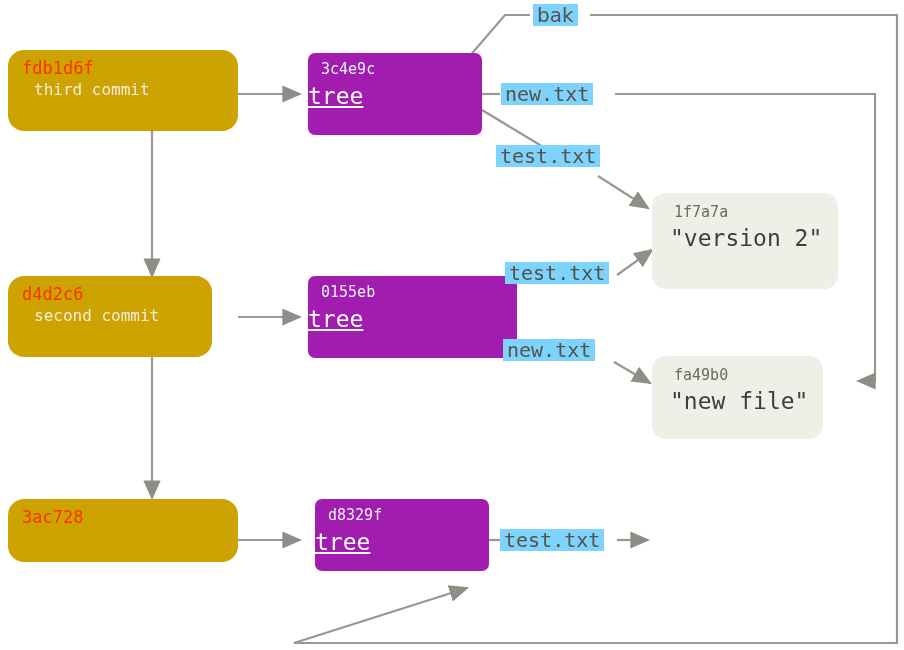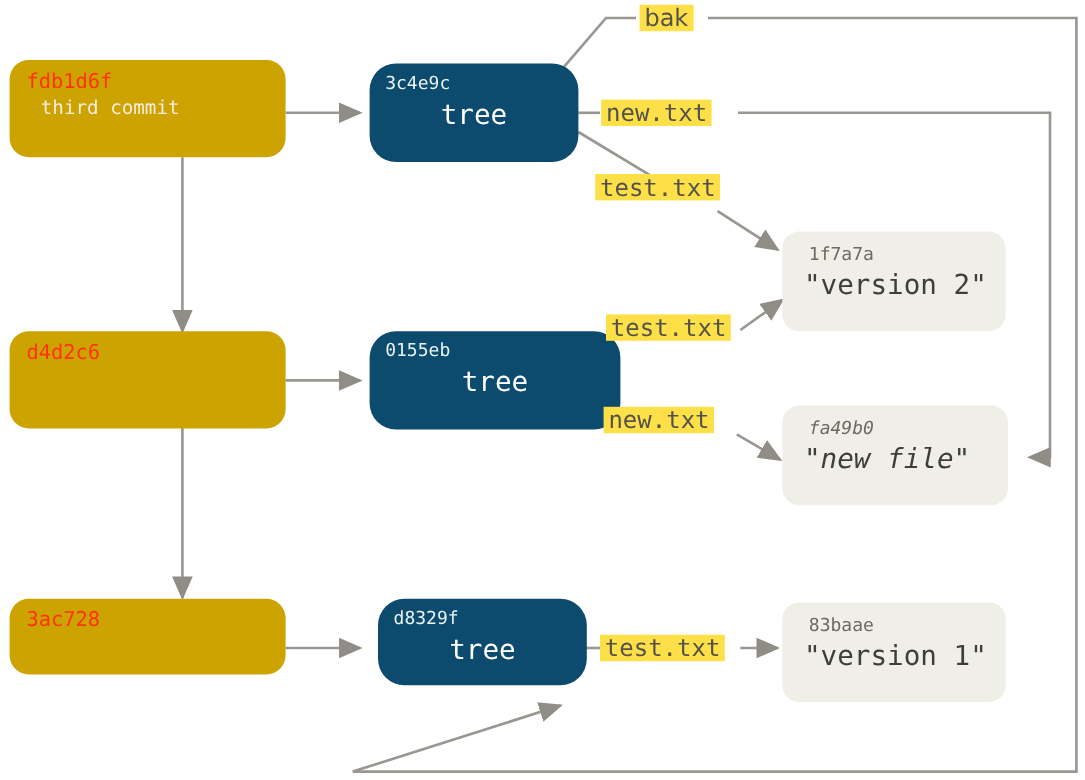--- a/index.html
+++ b/index.html
@@ -57,36 +57,37 @@
   }
   .node.commit .title {
     color: #f2ece0;
     left: 26px;
     top: 30px;
     font-size: 16px;
   }
 
   
   .node.tree {
-    background: #0c4a6e;
-    border-radius: 22px;
+    background: #a21caf;
+    border-radius: 7px;
   }
   .node.tree .hash {
     color: #e8f3f4;
     left: 13px;
     top: 7px;
     font-size: 15px;
   }
   .node.tree .title {
     color: #ffffff;
     font-size: 23px;
     left: 0;
     right: 0;
     top: 30px;
-    text-align: center;
+    text-align: left;
+    text-decoration: underline;
   }
 
   
   .node.blob {
     background: #efeee7;
     border-radius: 14px;
   }
   .node.blob .hash {
     color: #6b6b63;
     left: 22px;
@@ -99,21 +100,21 @@
     top: 32px;
     font-size: 23px;
   }
 
   
   .edge-label {
     position: absolute;
     font-family: "DejaVu Sans Mono", "Liberation Mono", monospace;
     font-size: 20px;
     color: #55524c;
-    background: #fde047;
+    background: #7dd3fc;
     white-space: nowrap;
     padding: 0 4px;
     line-height: 22px;
   }
   .edge-label.sans {
     font-family: "DejaVu Sans", "Liberation Sans", sans-serif;
     font-size: 20px;
   }
 </style>
 </head>
@@ -156,22 +157,23 @@
       <line x1="482" y1="540" x2="500" y2="540"></line>
       <line x1="617" y1="540" x2="648" y2="540" marker-end="url(#arrow)"></line>
     </g>
   </svg>
 
   <div class="node commit" style="left:8px; top:50px; width:230px; height:81px;">
     <span class="hash">fdb1d6f</span>
     <span class="title">third commit</span>
   </div>
 
-  <div class="node commit" style="left:8px; top:276px; width:230px; height:81px;">
+  <div class="node commit" style="left:8px; top:276px; width:204px; height:81px;">
     <span class="hash">d4d2c6</span>
+    <span class="title">second commit</span>
   </div>
 
   <div class="node commit" style="left:8px; top:499px; width:230px; height:63px;">
     <span class="hash">3ac728</span>
   </div>
 
   <div class="node tree" style="left:308px; top:53px; width:174px; height:82px;">
     <span class="hash">3c4e9c</span>
     <span class="title">tree</span>
   </div>
@@ -179,34 +181,30 @@
   <div class="node tree" style="left:308px; top:276px; width:209px; height:82px;">
     <span class="hash">0155eb</span>
     <span class="title">tree</span>
   </div>
 
   <div class="node tree" style="left:315px; top:499px; width:174px; height:72px;">
     <span class="hash">d8329f</span>
     <span class="title">tree</span>
   </div>
 
-  <div class="node blob" style="left:652px; top:193px; width:186px; height:83px;">
+  <div class="node blob" style="left:652px; top:193px; width:186px; height:96px;">
     <span class="hash">1f7a7a</span>
     <span class="title">"version 2"</span>
   </div>
 
-  <div class="node blob" style="left:652px; top:338px; width:188px; height:83px;font-style:italic;">
+  <div class="node blob" style="left:652px; top:356px; width:171px; height:83px;">
     <span class="hash">fa49b0</span>
     <span class="title">"new file"</span>
   </div>
 
-  <div class="node blob" style="left:652px; top:502px; width:186px; height:83px;">
-    <span class="hash">83baae</span>
-    <span class="title">"version 1"</span>
-  </div>
 
   <span class="edge-label sans" style="left:533px; top:4px;">bak</span>
 
   <span class="edge-label" style="left:501px; top:83px;">new.txt</span>
 
   <span class="edge-label" style="left:496px; top:145px;">test.txt</span>
 
   <span class="edge-label" style="left:505px; top:262px;">test.txt</span>
 
   <span class="edge-label" style="left:503px; top:339px;">new.txt</span>

